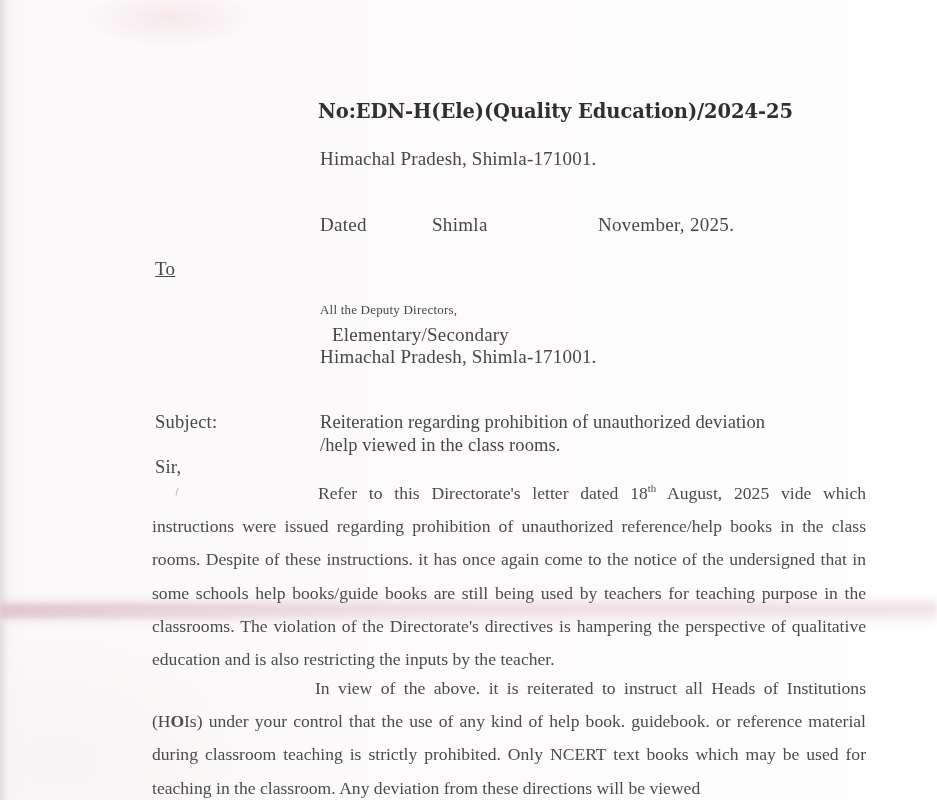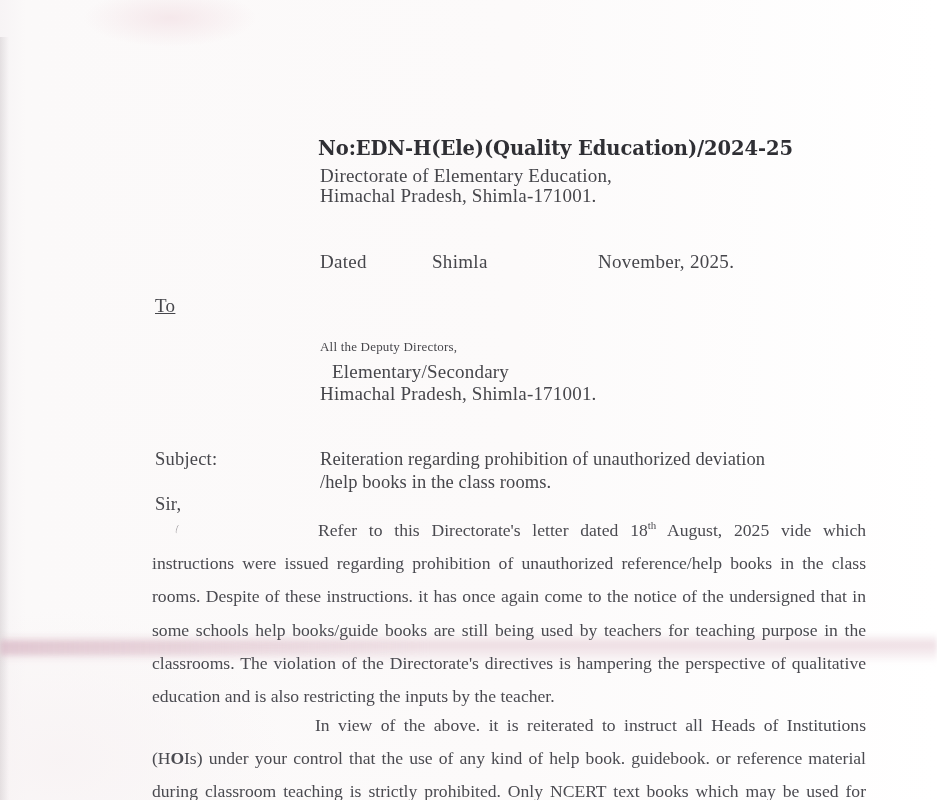--- a/index.html
+++ b/index.html
@@ -56,21 +56,20 @@
     left: 0; top: 0;
     width: 9px; height: 800px;
     background: linear-gradient(to right, rgba(150,140,145,0.20), rgba(150,140,145,0));
     pointer-events: none;
   }
 
   
   .layer {
     position: absolute;
     inset: 0;
-    margin-top: 37px;
   }
   .tx {
     position: absolute;
     color: #3b3b40;
     white-space: pre;
   }
 
   
   .ref-no {
     left: 318px; top: 100px;
@@ -168,35 +167,34 @@
 
   <div class="layer">
     <div class="edge-shadow"></div>
     <div class="smudge-band"></div>
     <div class="smudge-band-2"></div>
   </div>
 
   <div class="layer scan-soft">
 
     <div class="tx ref-no">No:EDN-H(Ele)(Quality Education)/2024-25</div>
-    <div class="tx office-1">Directorate of Elementary Education,</div>
     <div class="tx office-2">Himachal Pradesh, Shimla-171001.</div>
 
     <div class="tx dated-label">Dated</div>
     <div class="tx dated-place">Shimla</div>
     <div class="tx dated-date">November, 2025.</div>
 
     <div class="tx to-label">To</div>
     <div class="tx addr-1">All the Deputy Directors,</div>
     <div class="tx addr-2">Elementary/Secondary</div>
     <div class="tx addr-3">Himachal Pradesh, Shimla-171001.</div>
 
     <div class="tx subj-label">Subject:</div>
     <div class="tx subj-1">Reiteration regarding prohibition of unauthorized deviation</div>
-    <div class="tx subj-2">/help books in the class rooms.</div>
+    <div class="tx subj-2">/help viewed in the class rooms.</div>
     <div class="tx sir">Sir,</div>
     <div class="pen-mark"></div>
 
     <div class="body-block para-1">
       <p><span class="indent"></span><span>Refer to this Directorate's letter dated 18</span><sup>th</sup><span> August, 2025 vide which instructions were issued regarding prohibition of unauthorized reference/help books in the class rooms. Despite of these instructions. it has once again come to the notice of the undersigned that in some schools help books/guide books are still being used by teachers for teaching purpose in the classrooms. The violation of the Directorate's directives is hampering the perspective of qualitative education and is also restricting the inputs by the teacher.</span></p>
     </div>
 
     <div class="body-block para-2">
       <p><span class="indent-2"></span><span>In view of the above. it is reiterated to instruct all Heads of Institutions (H</span><span class="hoi-o">O</span><span>Is) under your control that the use of any kind of help book. guidebook. or reference material during classroom teaching is strictly prohibited. Only NCERT text books which may be used for teaching in the classroom. Any deviation from these directions will be viewed</span></p>
     </div>

